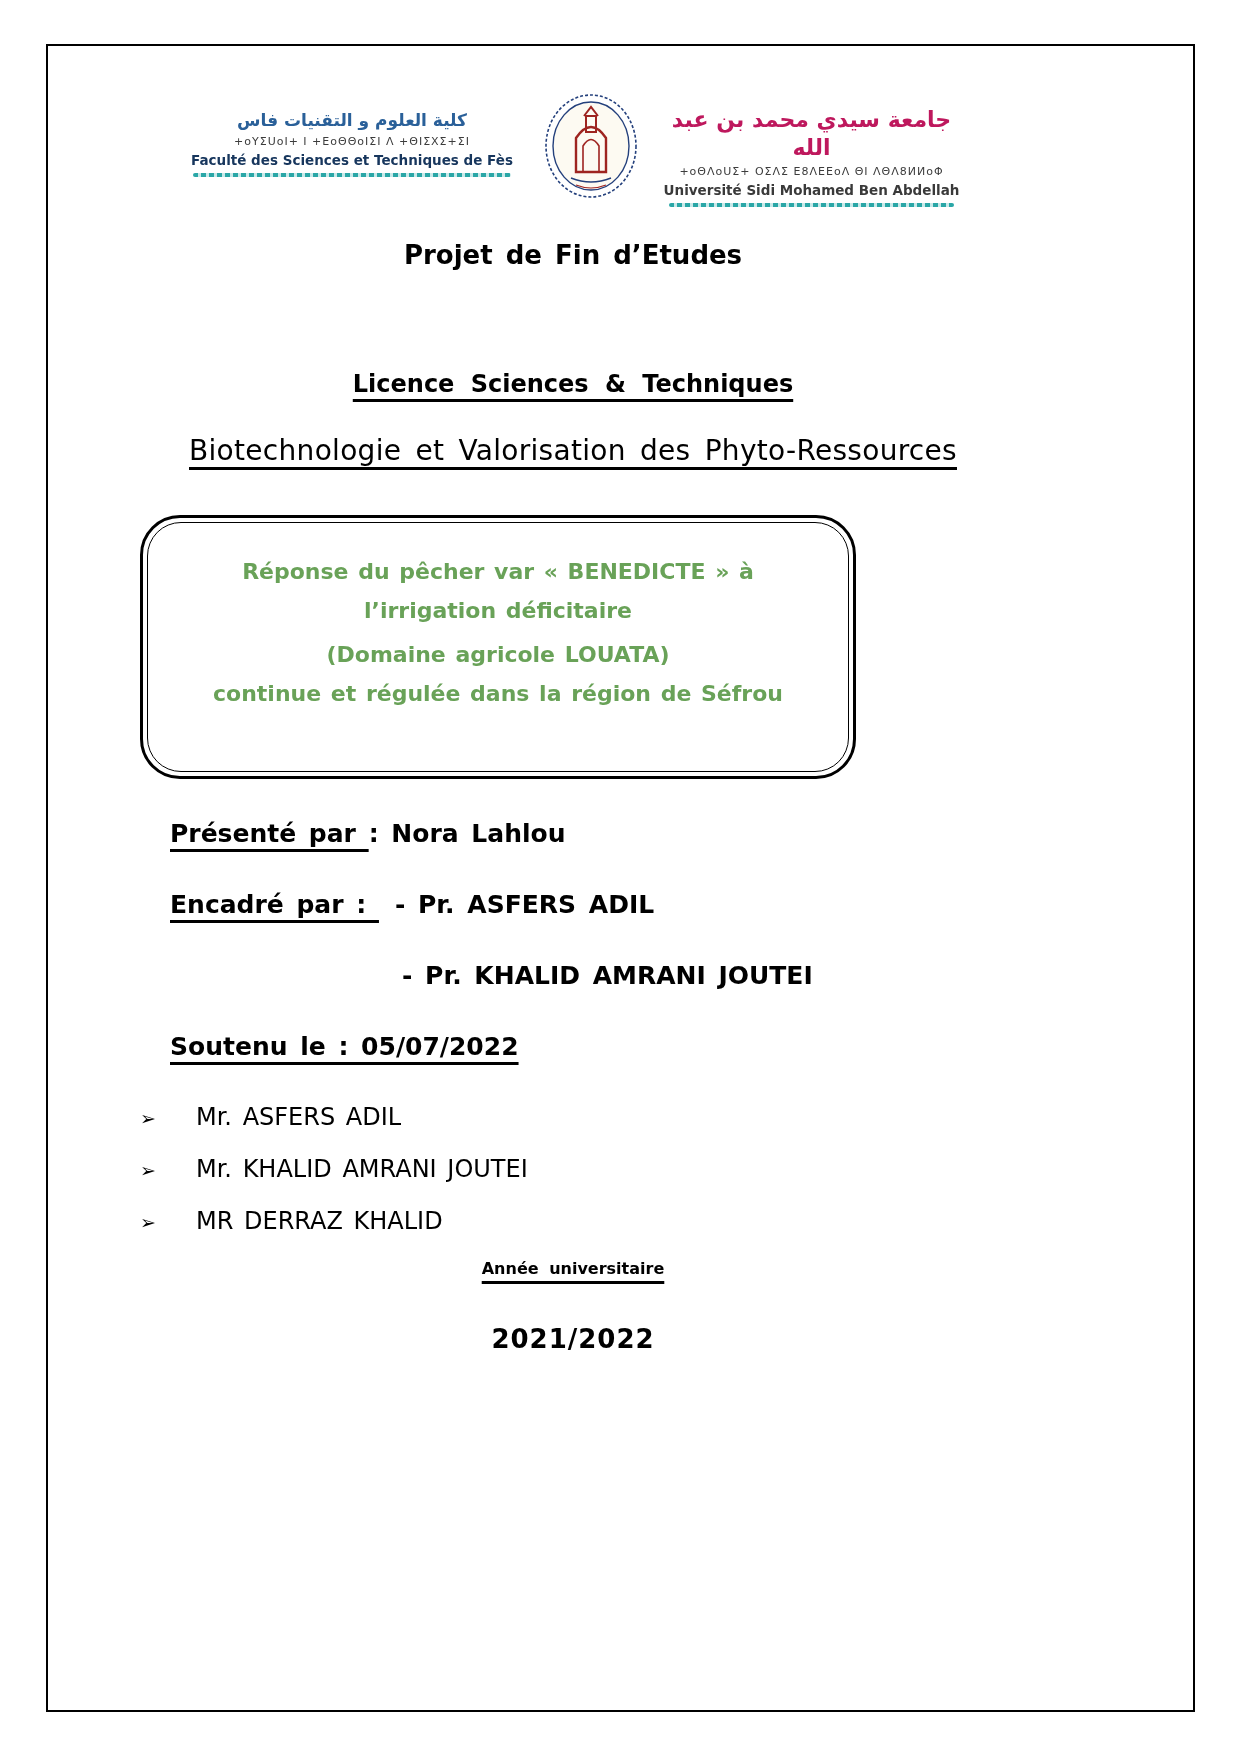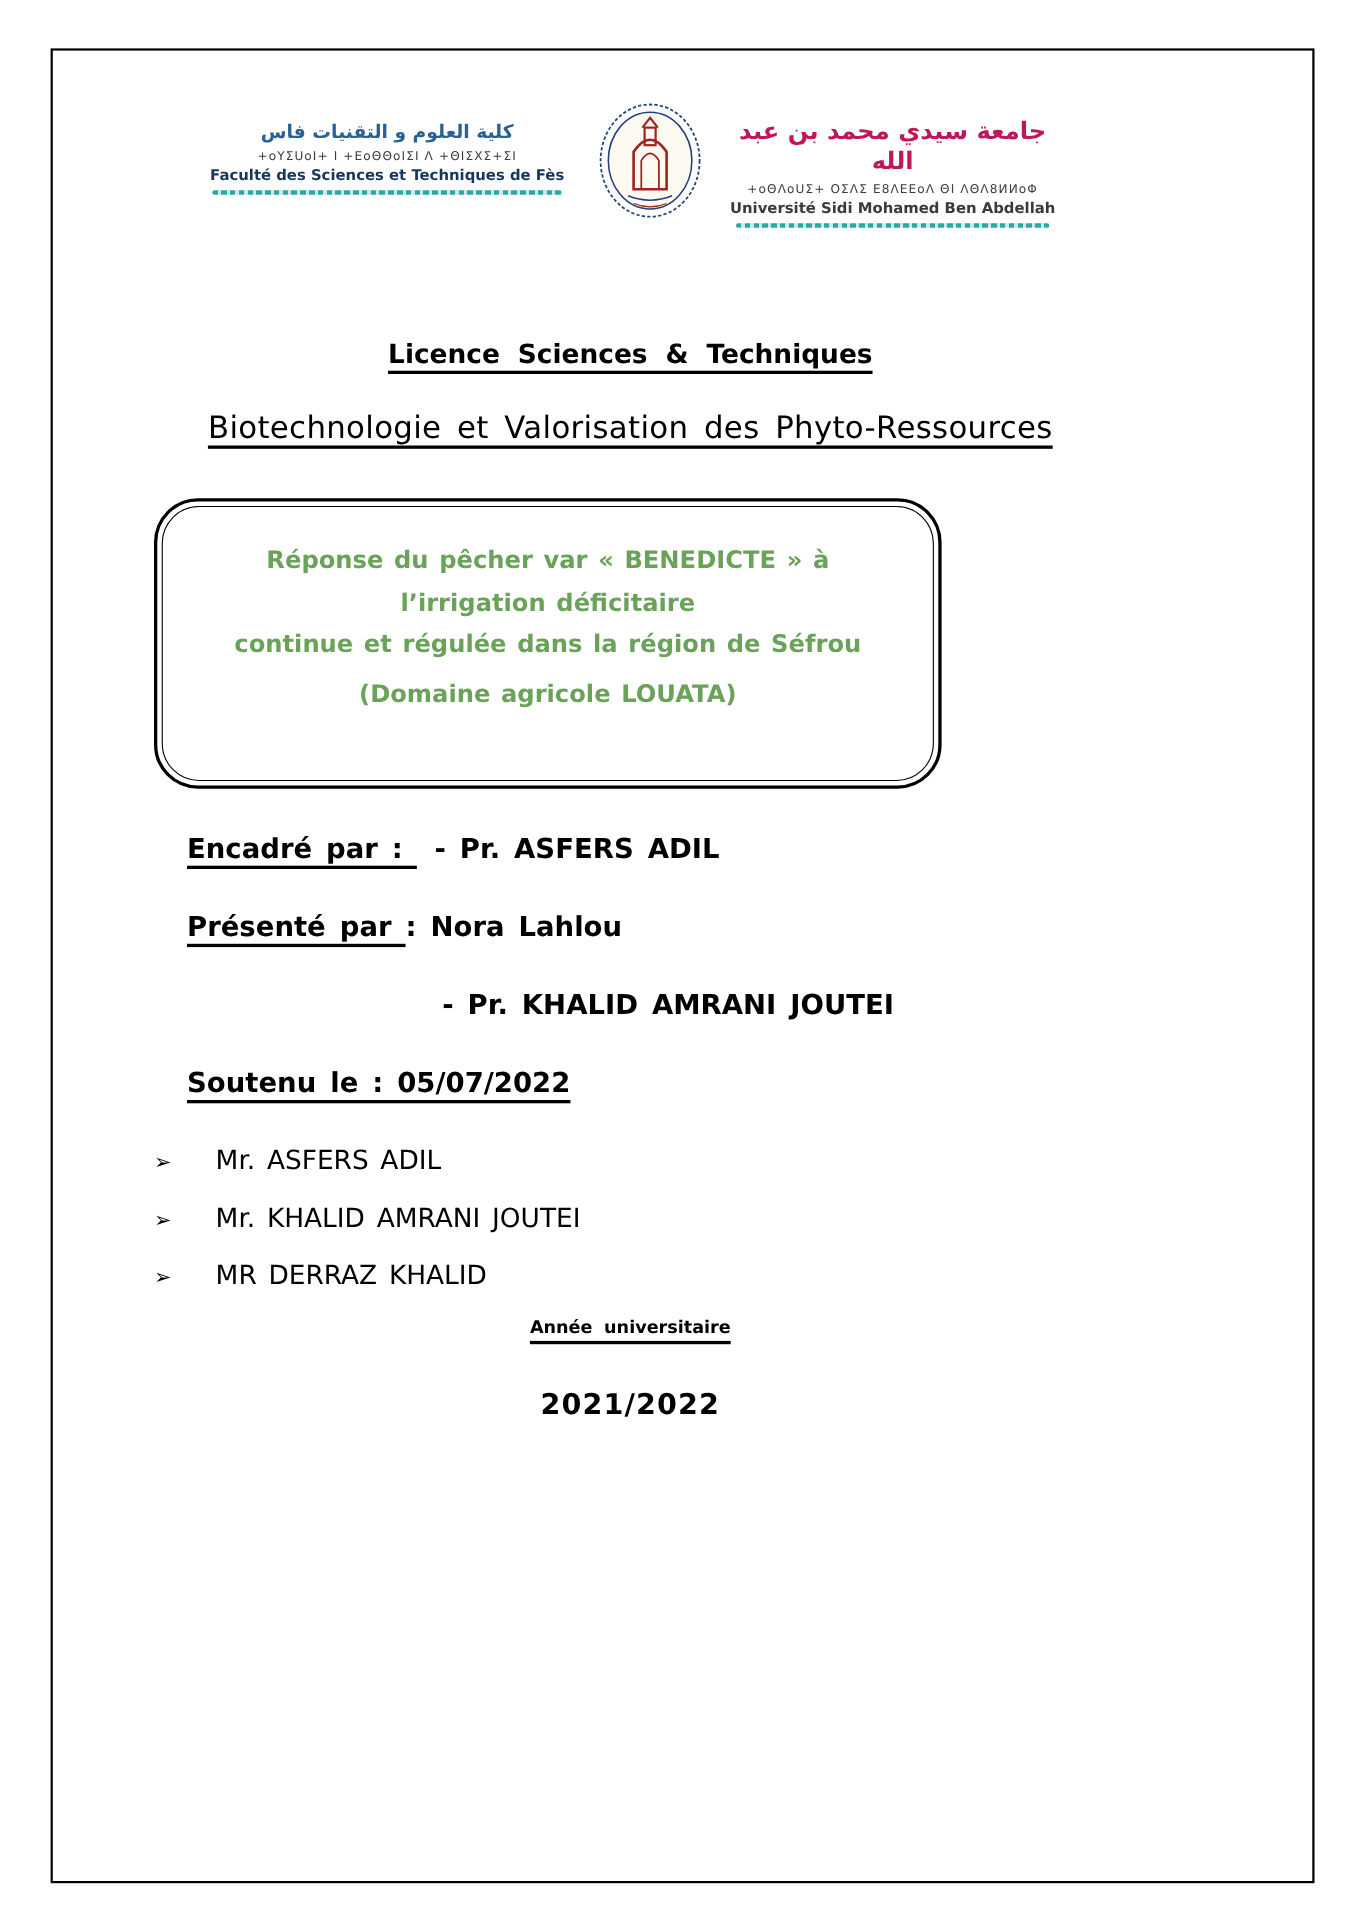--- a/index.html
+++ b/index.html
@@ -201,37 +201,38 @@
       </div>
 
       <div class="hdr-col hdr-right">
         <div class="arabic arabic-right">جامعة سيدي محمد بن عبد الله</div>
         <div class="tifinagh">+oΘΛoUΣ+ OΣΛΣ E8ΛEEoΛ ΘI ΛΘΛ8ИИoΦ</div>
         <div class="french french-right">Université Sidi Mohamed Ben Abdellah</div>
         <div class="teal-line"></div>
       </div>
     </header>
 
+    <h1 class="project-title">Projet de Fin d’Etudes</h1>
 
     <h2 class="licence-title"><span class="u">Licence Sciences &amp; Techniques</span></h2>
 
     <h2 class="program-title"><span class="u">Biotechnologie et Valorisation des Phyto-Ressources</span></h2>
 
     <div class="subject-box">
       <div class="subject-inner">
         <p class="subject-line">Réponse du pêcher var « BENEDICTE » à l’irrigation déficitaire</p>
+        <p class="subject-line subject-line-last">(Domaine agricole LOUATA)</p>
         <p class="subject-line">continue et régulée dans la région de Séfrou</p>
-        <p class="subject-line subject-line-last">(Domaine agricole LOUATA)</p>
       </div>
     </div>
 
     <div class="info-block">
+      <p class="info-line"><span class="u">Présenté par </span><span>: Nora Lahlou</span></p>
+
       <p class="info-line"><span class="u">Encadré par : </span><span class="sup-value">- Pr. ASFERS ADIL</span></p>
-
-      <p class="info-line"><span class="u">Présenté par </span><span>: Nora Lahlou</span></p>
 
       <p class="info-line indent-2">- Pr. KHALID AMRANI JOUTEI</p>
 
       <p class="info-line"><span class="u">Soutenu le : 05/07/2022</span></p>
 
 
       <ul class="jury-list">
         <li class="jury-item">
           <span class="jury-bullet">➢</span>
           <span>Mr. ASFERS ADIL</span>

